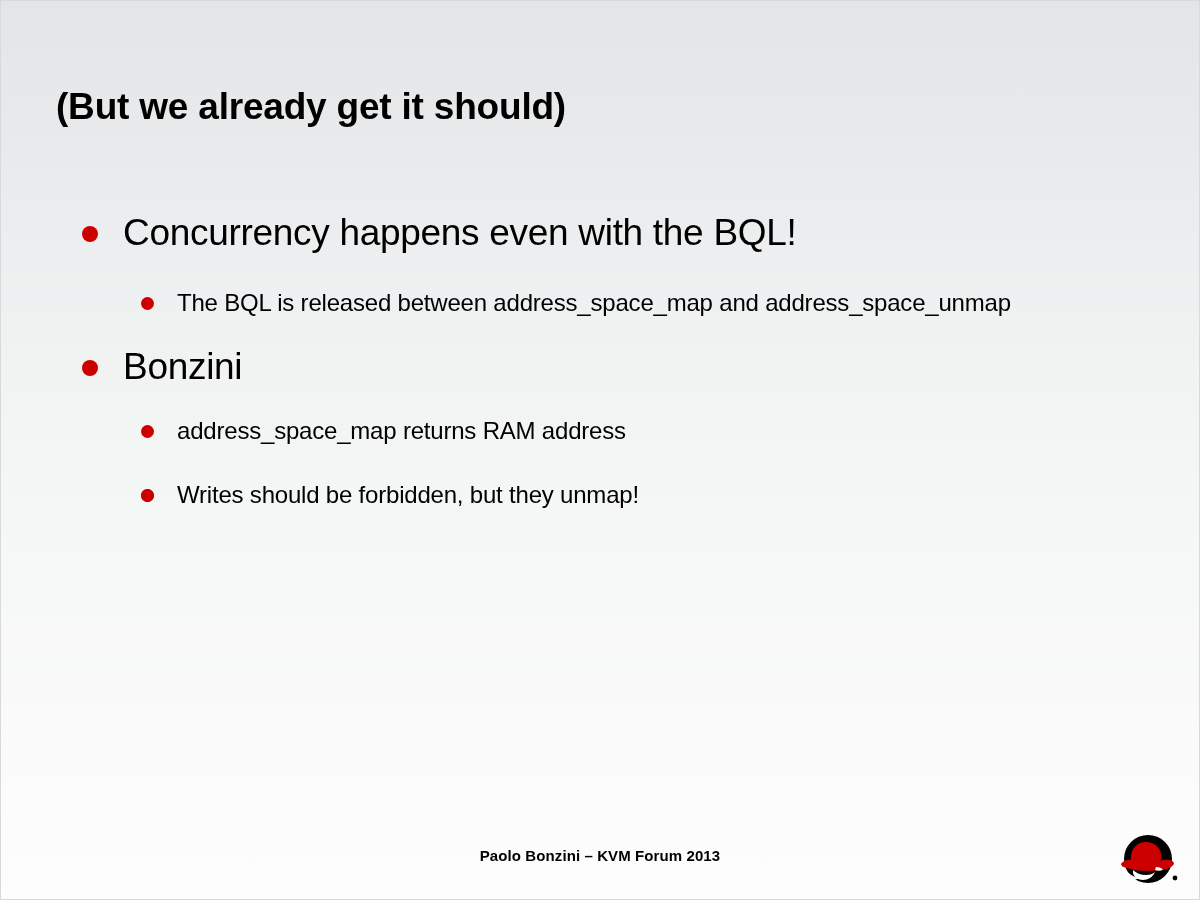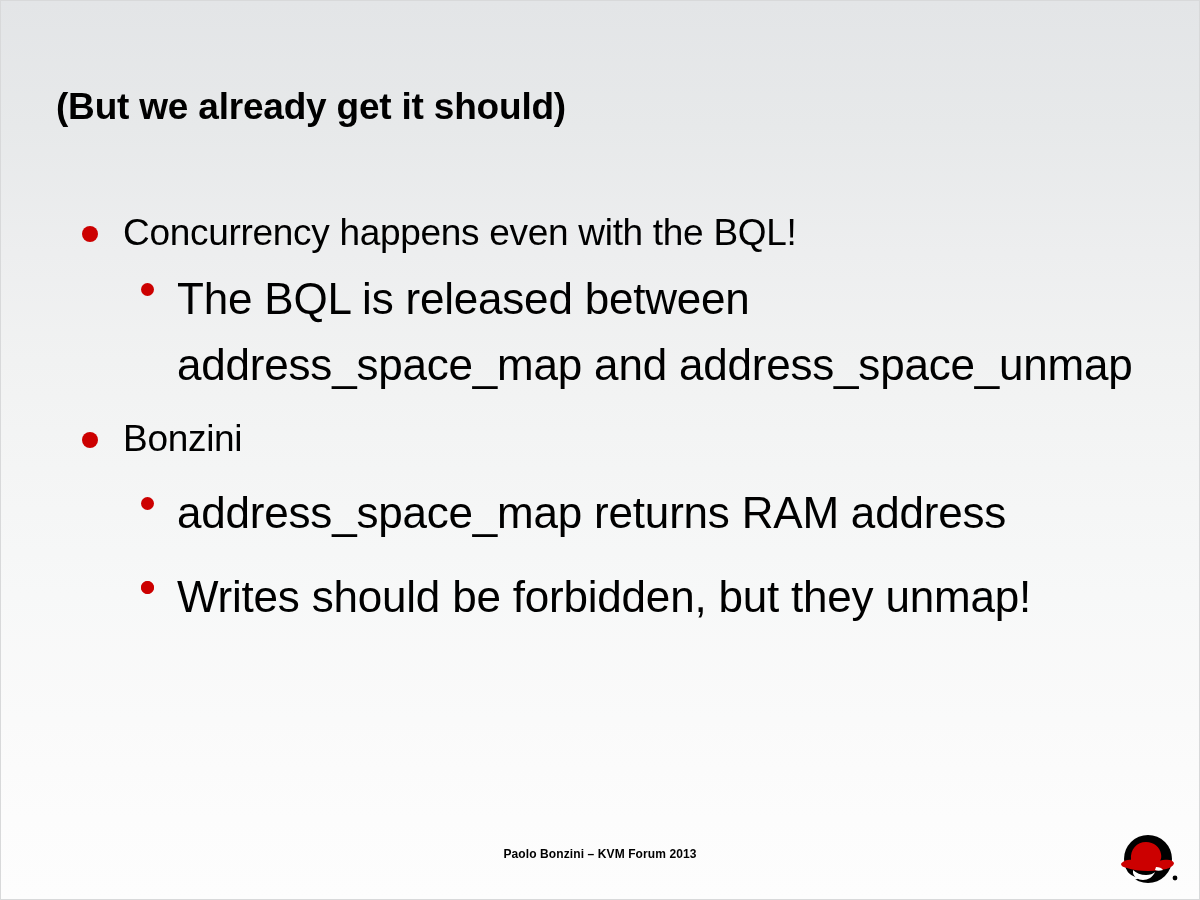--- a/index.html
+++ b/index.html
@@ -72,46 +72,46 @@
     top: 20px;
     width: 16px;
     height: 16px;
     border-radius: 50%;
     background: #cc0000;
   }
 
   
   .lvl2 {
     padding-left: 120px;
-    font-size: 44px;
-    line-height: 66px;
+    font-size: 24px;
+    line-height: 46px;
     letter-spacing: -0.2px;
   }
   .lvl2 > .dot {
     position: absolute;
     left: 84px;
     top: 17px;
     width: 13px;
     height: 13px;
     border-radius: 50%;
     background: #cc0000;
   }
 
-  .sp-after-l1-a { margin-bottom: 6px; }
+  .sp-after-l1-a { margin-bottom: 20px; }
   .sp-group      { margin-bottom: 14px; }
   .sp-l2-item    { margin-bottom: 18px; }
 
   
   #footer {
     position: absolute;
     left: 0;
     right: 0;
     top: 846px;
     text-align: center;
-    font-size: 12px;
+    font-size: 15px;
     font-weight: bold;
     color: #000000;
     letter-spacing: 0.1px;
   }
 
   
   #logo {
     position: absolute;
     left: 1112px;
     top: 833px;

